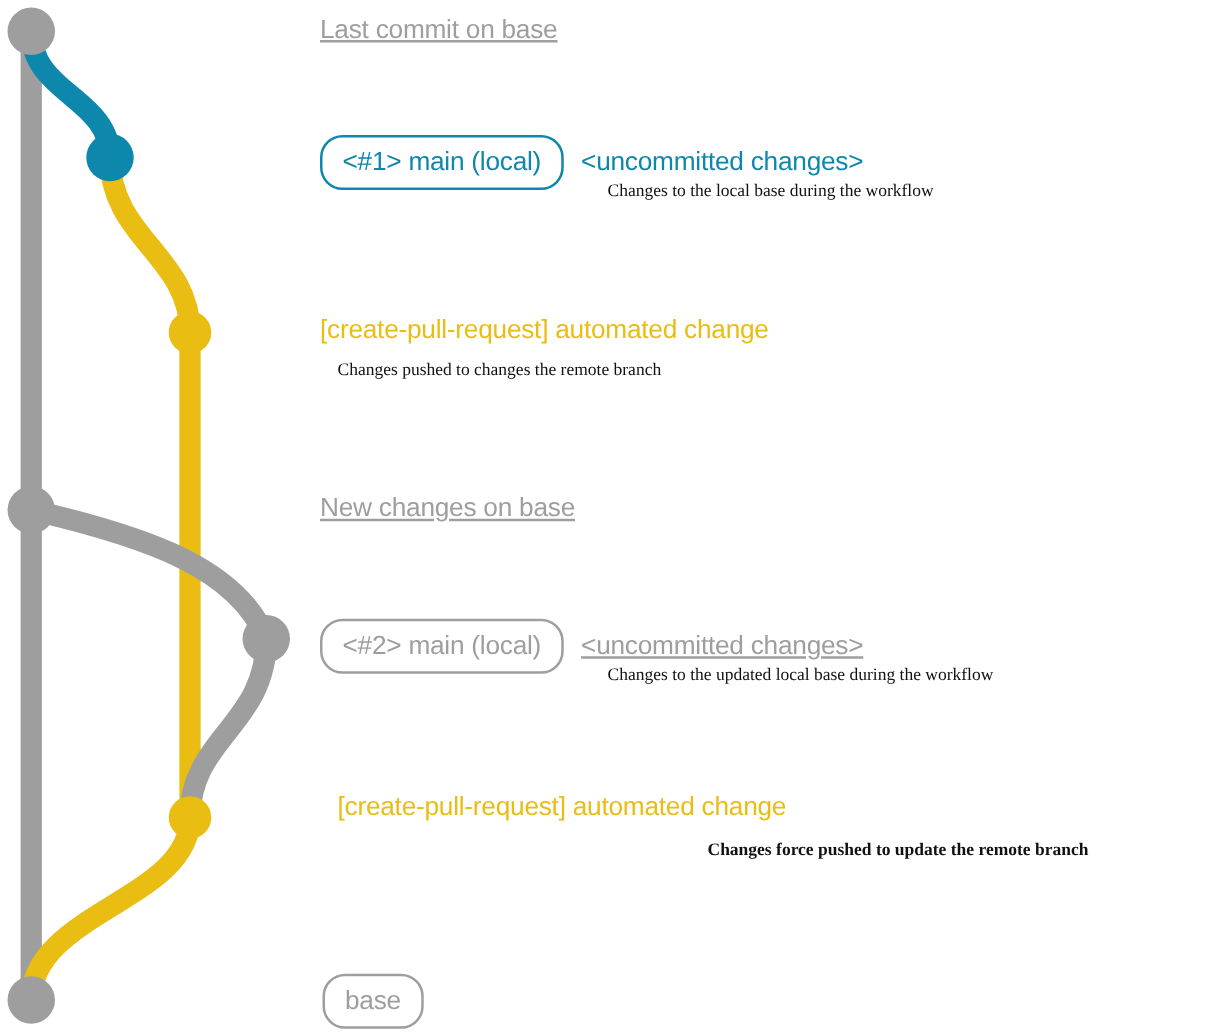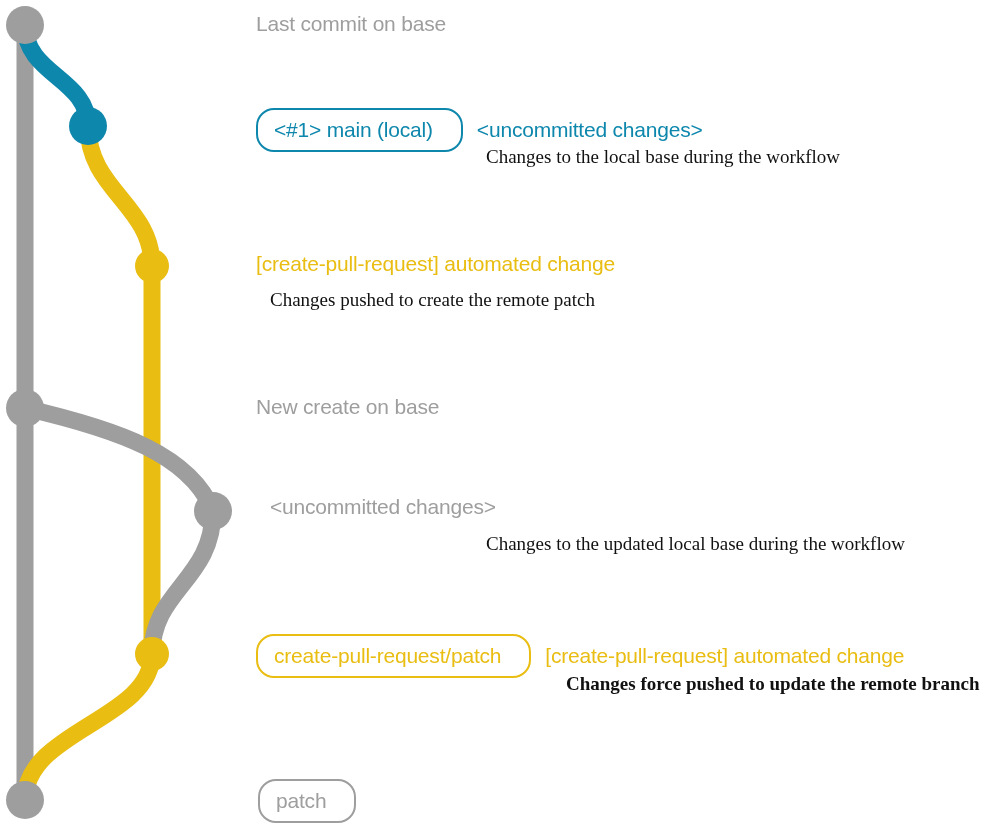--- a/index.html
+++ b/index.html
@@ -28,43 +28,43 @@
     display: flex;
     align-items: center;
   }
   .badge {
     display: inline-block;
     border-radius: 18px;
     border: 2px solid #9e9e9e;
     color: #9e9e9e;
     font-size: 21px;
     line-height: 1;
-    padding: 9px 28px 10px 16px;
+    padding: 9px 16px 10px 16px;
     background: transparent;
     font-family: "Liberation Sans", sans-serif;
     letter-spacing: -0.2px;
   }
   .badge.teal  { border-color: #0e87ad; color: #0e87ad; }
   .badge.gold  { border-color: #e9bd12; color: #e9bd12; }
   .badge.grey  { border-color: #9e9e9e; color: #9e9e9e; }
 
   .subject {
     font-size: 21px;
     font-family: "Liberation Sans", sans-serif;
     letter-spacing: -0.2px;
     white-space: nowrap;
   }
-  .subject.grey { color: #9e9e9e; }
+  .subject.grey { color: #9e9e9e; text-decoration: underline; }
   .subject.teal { color: #0e87ad; }
   .subject.gold { color: #e9bd12; text-align: right; }
 
   .desc {
     position: absolute;
     font-family: "Liberation Serif", serif;
-    font-size: 19px;
+    font-size: 14px;
     color: #111111;
     white-space: nowrap;
   }
   .gap-after-badge { margin-left: 14px; }
 </style>
 </head>
 <body>
 
 <svg id="graph-canvas" viewBox="0 0 981 827" xmlns="http://www.w3.org/2000/svg">
 
@@ -95,32 +95,32 @@
 
 <div class="row-line" style="left:256px; top:108px;">
   <span class="badge teal">&lt;#1&gt; main (local)</span>
   <span class="subject teal gap-after-badge">&lt;uncommitted changes&gt;</span>
 </div>
 <div class="desc" style="left:486px; top:146px;">Changes to the local base during the workflow</div>
 
 <div class="row-line" style="left:256px; top:252px;">
   <span class="subject gold">[create-pull-request] automated change</span>
 </div>
-<div class="desc" style="left:270px; top:289px;">Changes pushed to create the remote patch</div>
+<div class="desc" style="left:270px; top:289px;">Changes pushed to changes the remote branch</div>
 
 <div class="row-line" style="left:256px; top:395px;">
-  <span class="subject grey">New create on base</span>
+  <span class="subject grey">New changes on base</span>
 </div>
 
 <div class="row-line" style="left:256px; top:495px;">
+  <span class="badge grey">&lt;#2&gt; main (local)</span>
   <span class="subject grey gap-after-badge">&lt;uncommitted changes&gt;</span>
 </div>
 <div class="desc" style="left:486px; top:533px;font-family:Liberation Serif, serif;">Changes to the updated local base during the workflow</div>
 
 <div class="row-line" style="left:256px; top:634px;">
-  <span class="badge gold">create-pull-request/patch</span>
   <span class="subject gold gap-after-badge">[create-pull-request] automated change</span>
 </div>
 <div class="desc" style="left:566px; top:673px;font-weight:bold;">Changes force pushed to update the remote branch</div>
 
 <div class="row-line" style="left:258px; top:779px;">
-  <span class="badge grey">patch</span>
+  <span class="badge grey">base</span>
 </div>
 
 </body></html>

